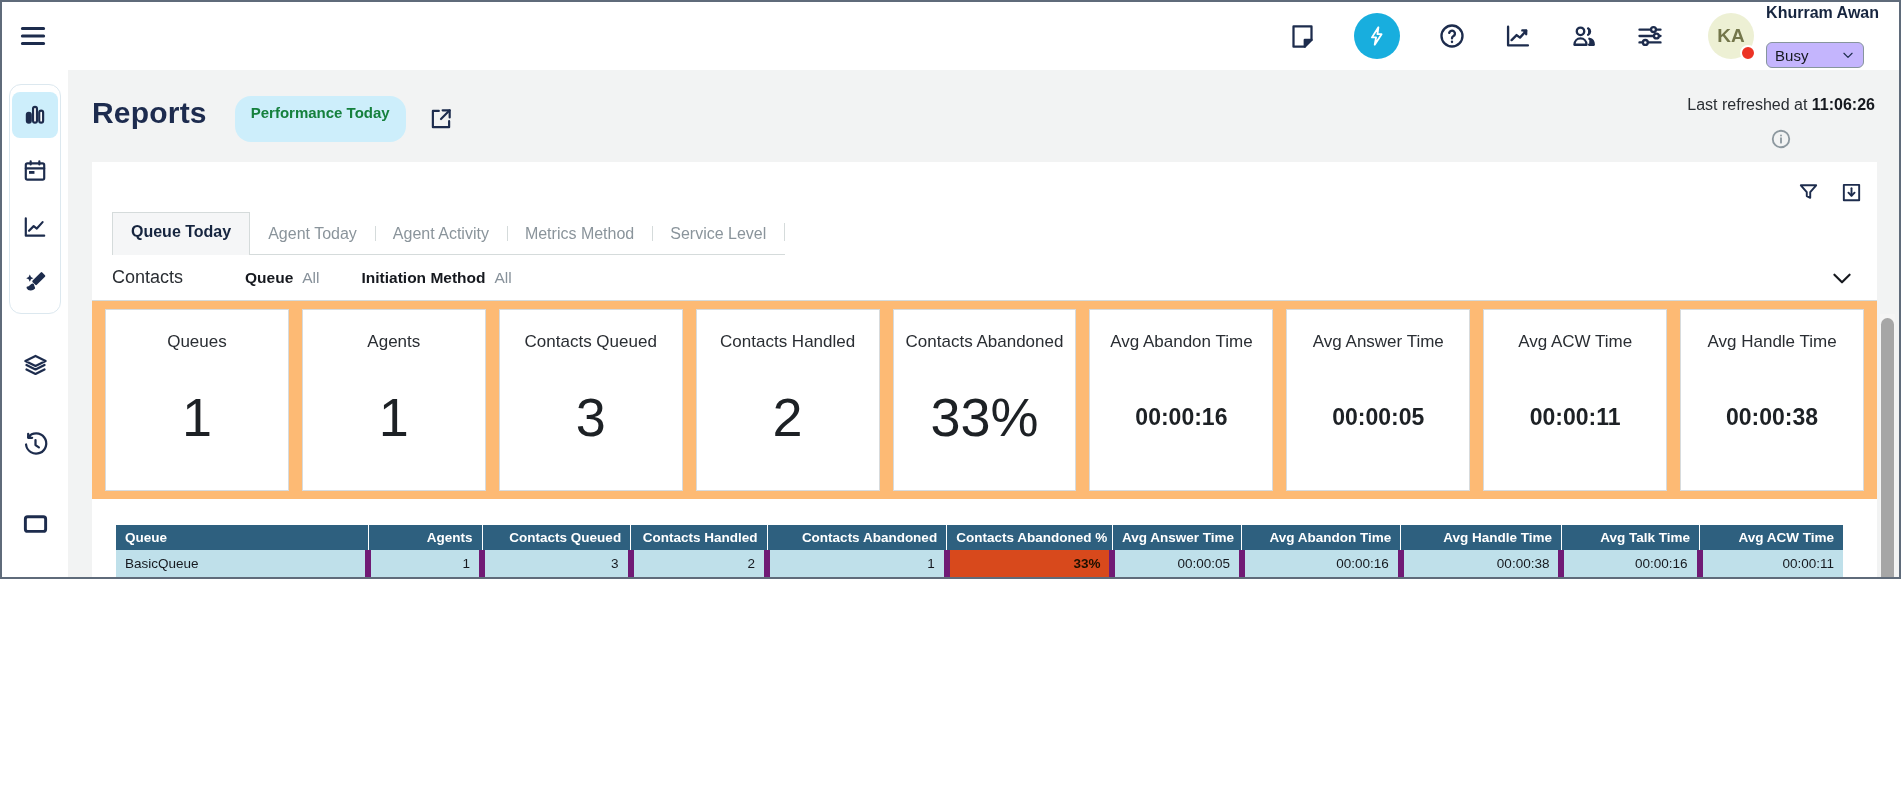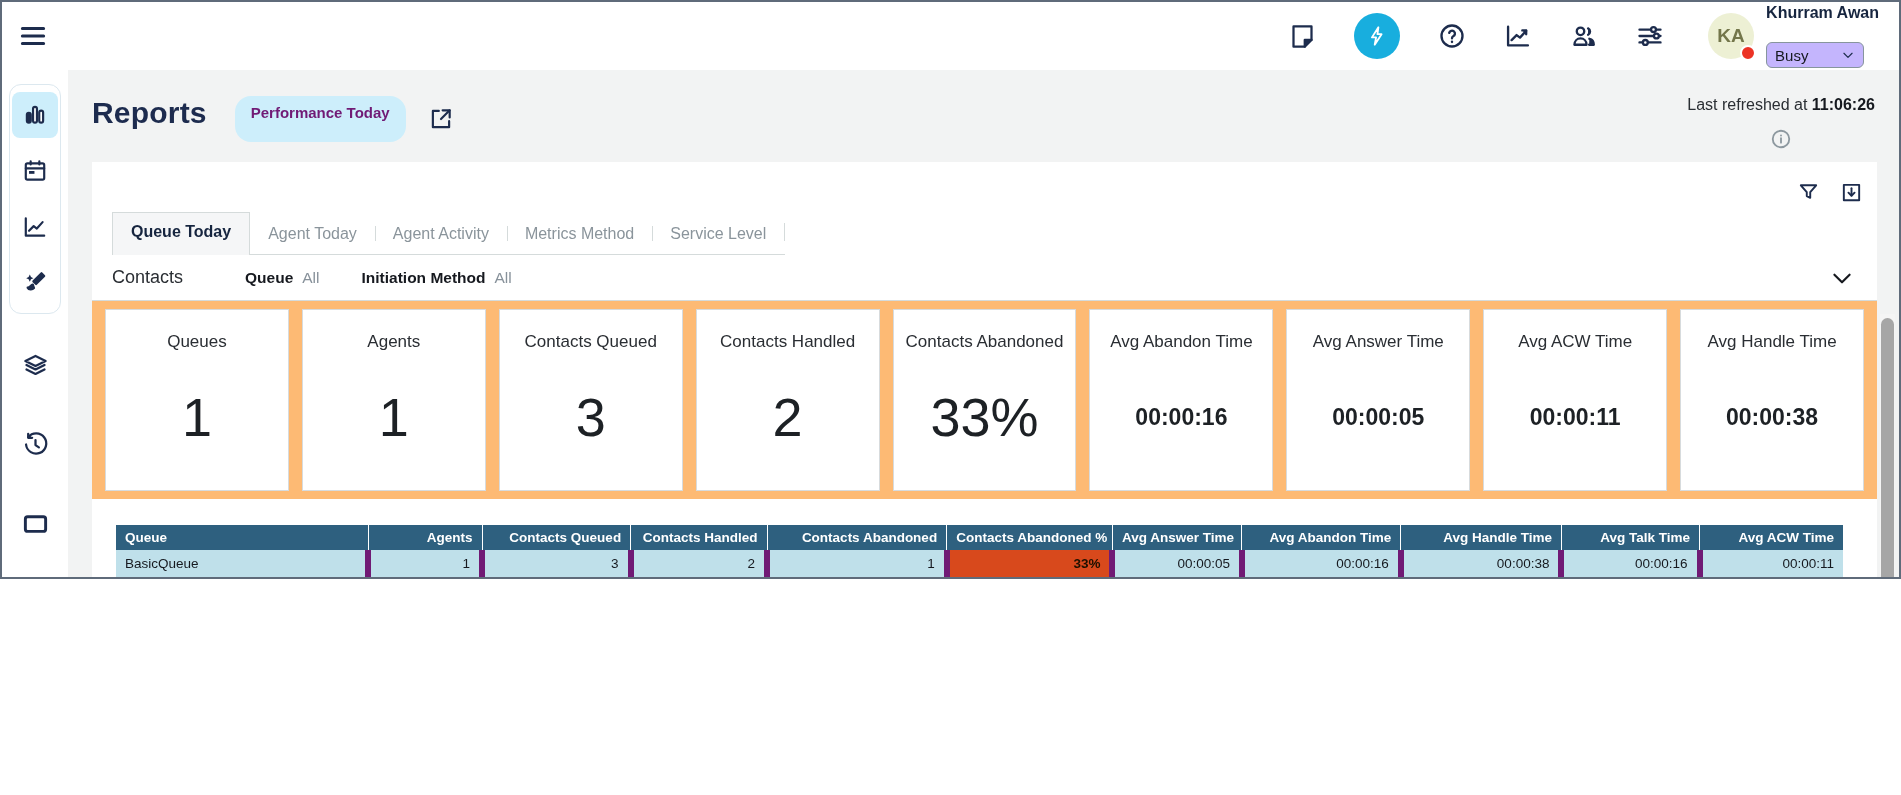--- a/index.html
+++ b/index.html
@@ -34,21 +34,21 @@
   .sb-item.active { background:#cdeefb; }
   .sidebar-lower { display:flex; flex-direction:column; align-items:center; }
   .sidebar-lower .sb-item { margin-top:28px; }
 
   .content { flex:1; min-width:0; display:flex; flex-direction:column; }
 
   
   .page-header { margin:26px 24px 0 24px; display:flex; height:46px; flex:0 0 auto; }
   .page-title { font-size:30px; font-weight:bold; color:#1d2b4e; letter-spacing:0.2px; }
   .badge { margin-left:28px; background:#cdeefb; border-radius:16px; padding:8px 16px;
-           font-size:15px; font-weight:bold; color:#701a75; }
+           font-size:15px; font-weight:bold; color:#15803d; }
   .external-btn { margin-left:22px; }
   .refresh-cluster { margin-left:auto; display:flex; align-items:center; gap:14px;flex-direction:column; }
   .refreshed-text { font-size:16px; color:#2a2e33; }
   .refreshed-text b { color:#16191f; }
 
   
   .card { margin:20px 22px 0 24px; background:#fff; flex:1; min-height:0;
           display:flex; flex-direction:column; }
   .card-toolbar { height:46px; flex:0 0 46px; display:flex; justify-content:flex-end; align-items:flex-end;
                   gap:20px; padding:0 14px 4px 0; }

